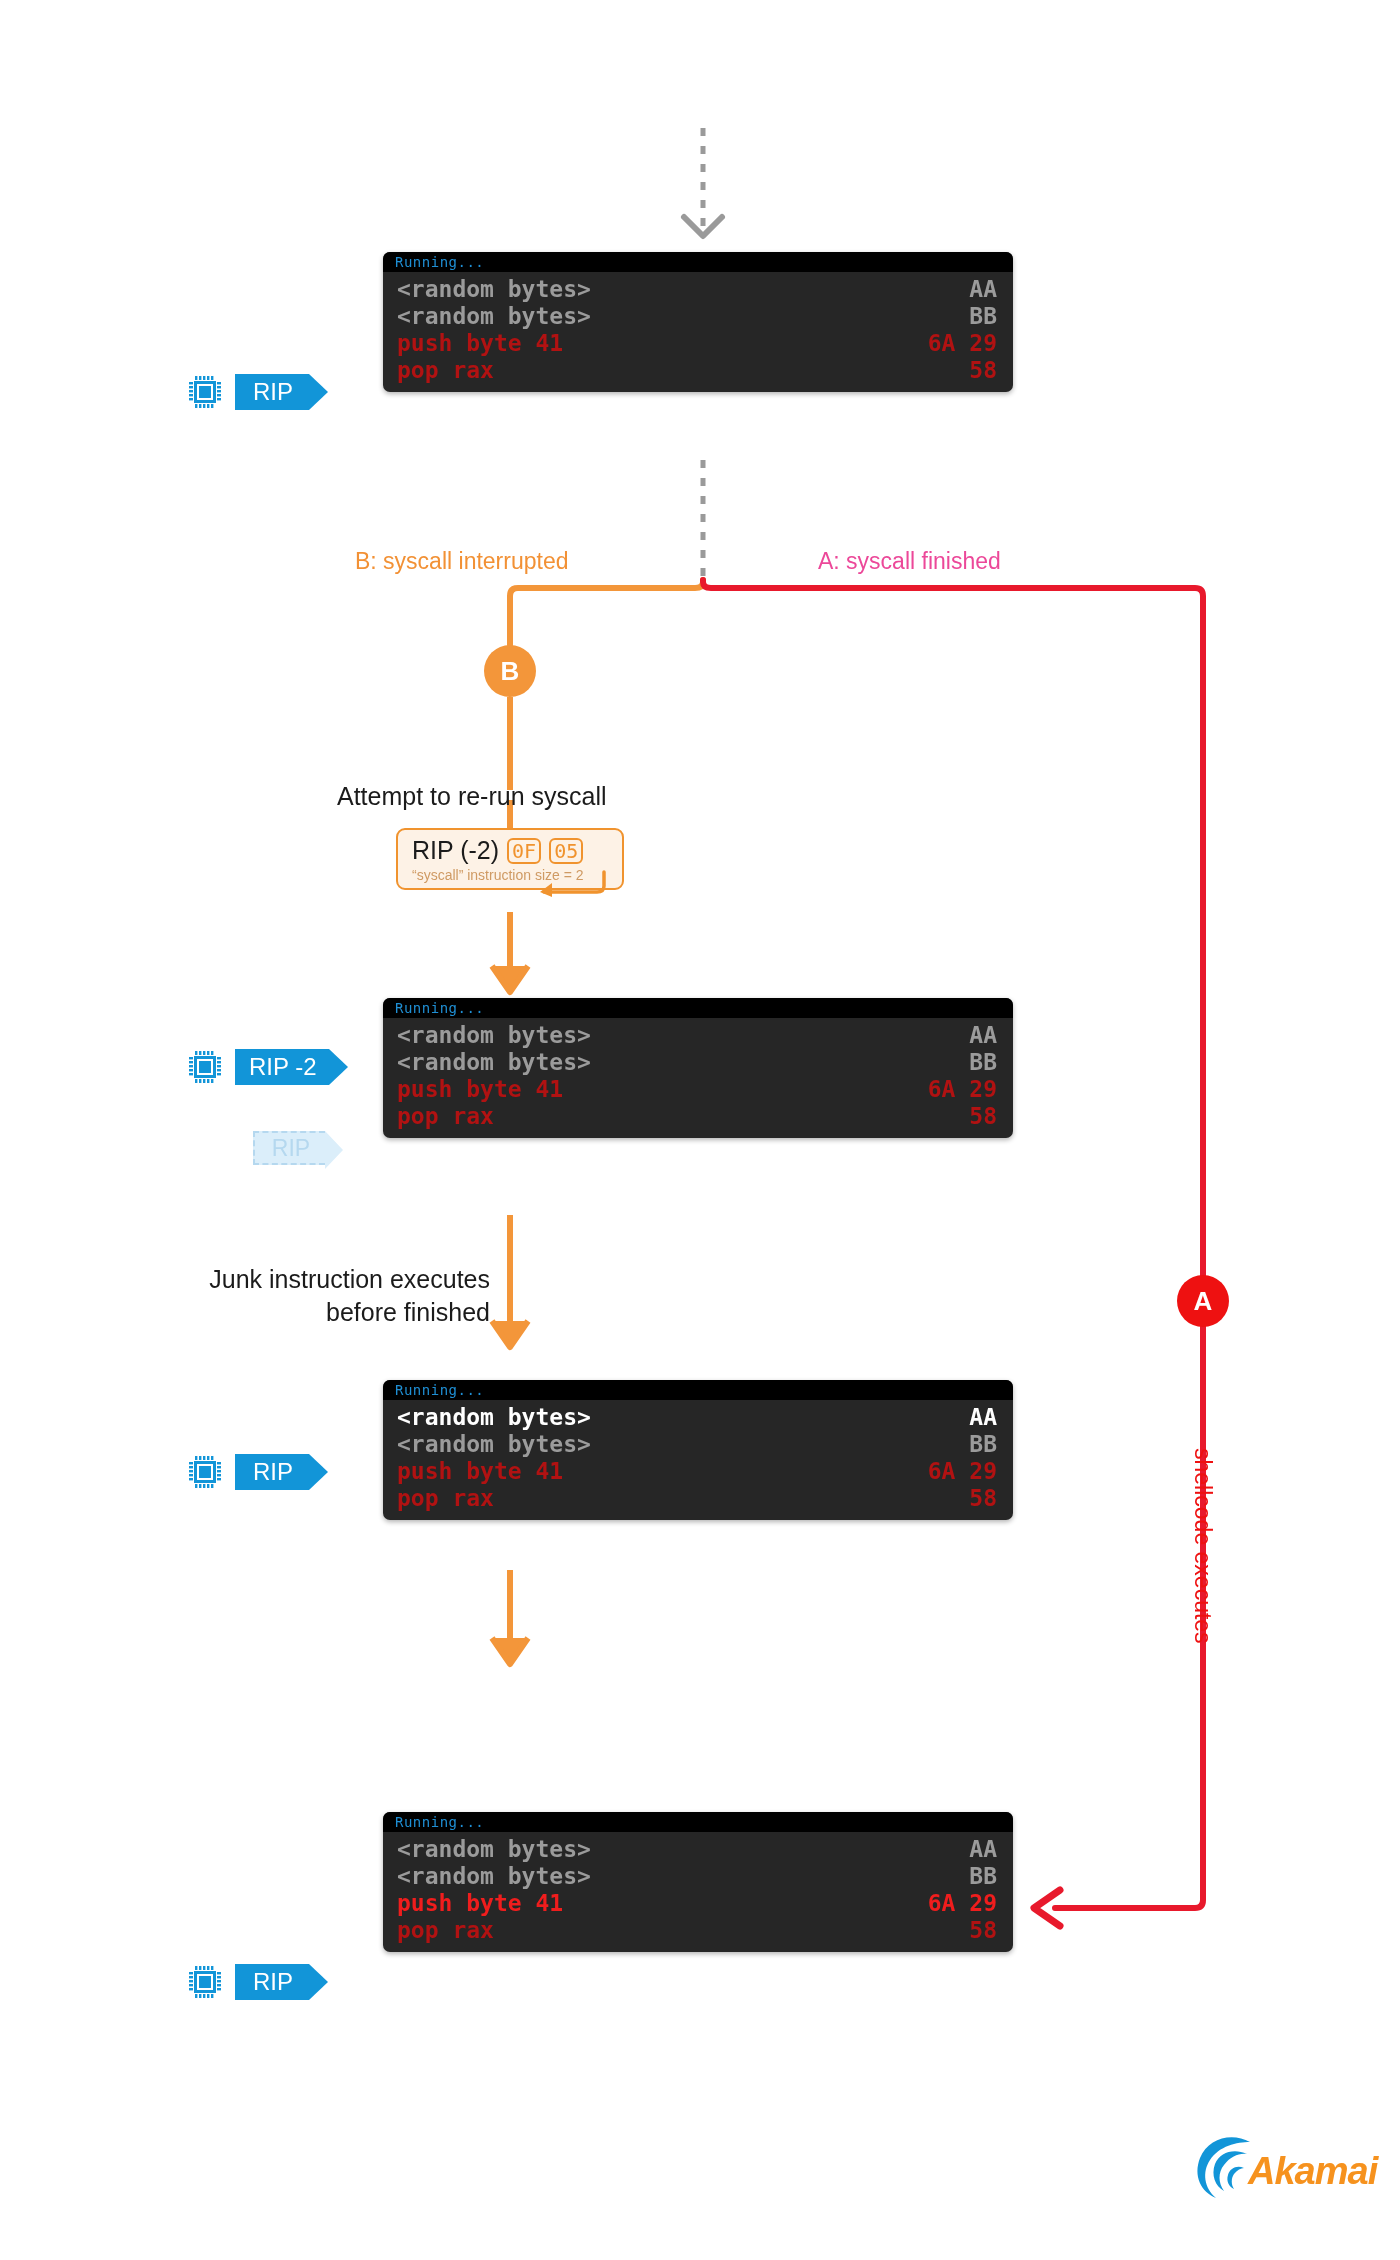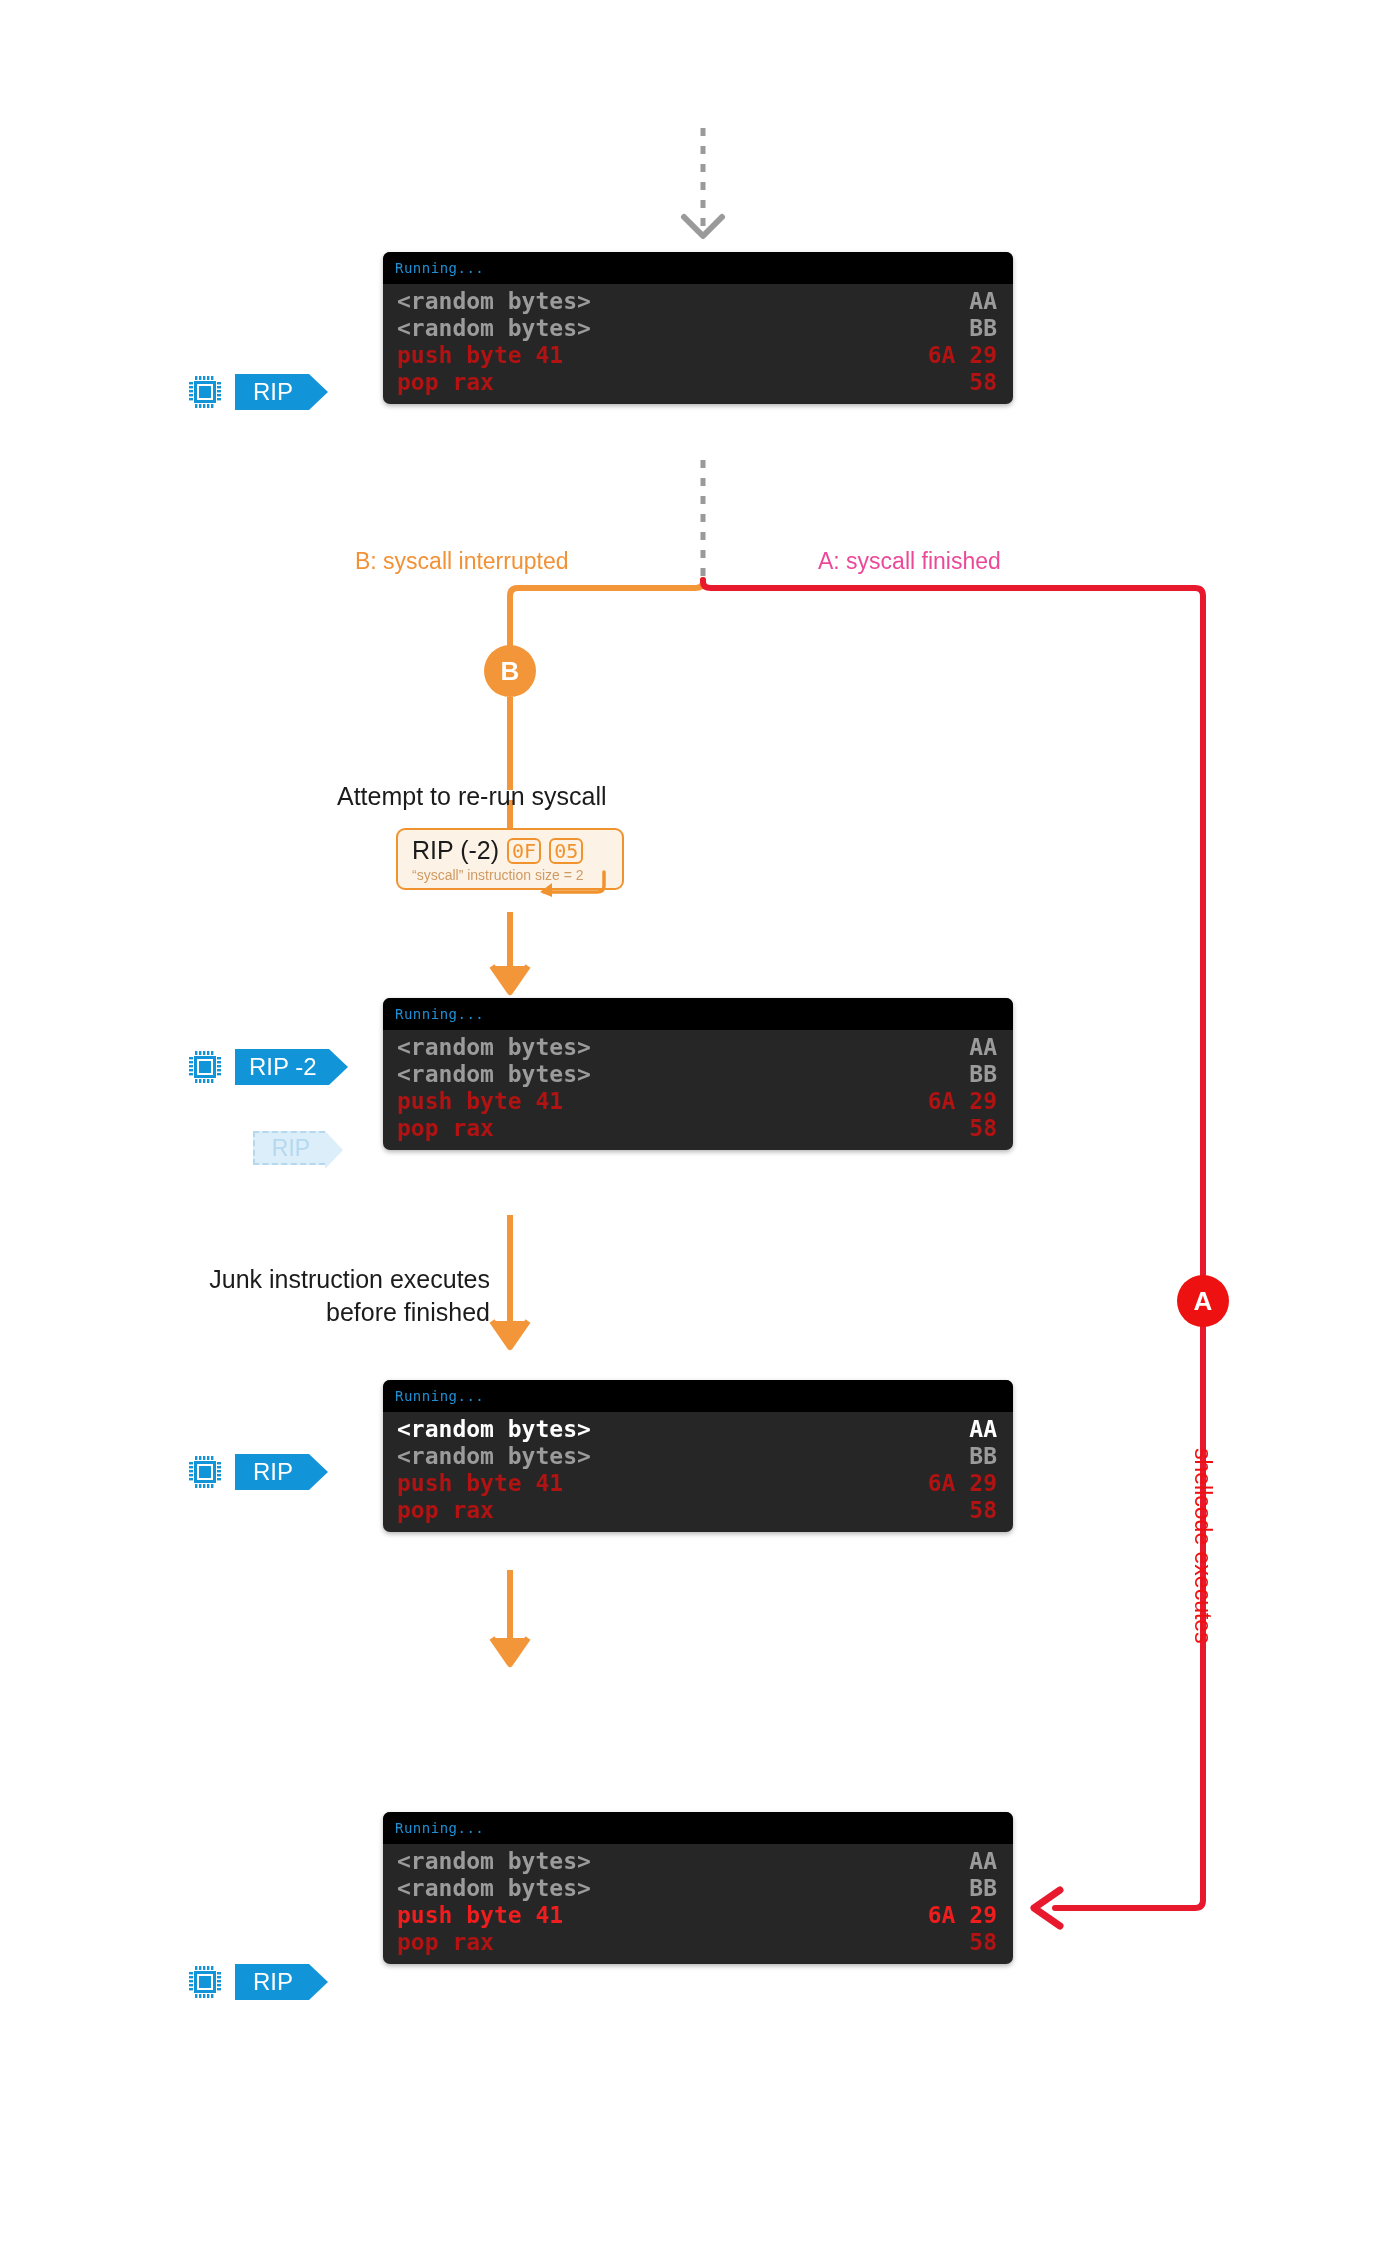--- a/index.html
+++ b/index.html
@@ -16,21 +16,21 @@
   
   .terminal {
     position:absolute;
     width:630px;
     background:#262626;
     border-radius:7px;
     overflow:hidden;
     box-shadow:0 2px 5px rgba(0,0,0,.30);
   }
   .term-bar {
-    height:32px;
+    height:20px;
     background:#000000;
     display:flex;
     align-items:center;
     padding-left:12px;
   }
   .term-bar span {
     font-family:"DejaVu Sans Mono", monospace;
     font-size:14px;
     color:#1f8fd4;
     letter-spacing:.5px;
@@ -477,14 +477,22 @@
         <rect x="29" y="7" width="4" height="2.4"></rect>
           <rect x="29" y="11" width="4" height="2.4"></rect>
         <rect x="29" y="15" width="4" height="2.4"></rect>
           <rect x="29" y="19" width="4" height="2.4"></rect>
         <rect x="29" y="23" width="4" height="2.4"></rect>
       </g>
     </svg>
     <div class="riparrow">RIP</div>
   </div>
 
+  <div class="logo" style="left:1192px; top:2128px; width:180px; height:76px;">
+    <svg width="70" height="72" viewBox="0 0 70 72">
+      <path d="M58 14 C40 4 16 10 8 30 C1 48 9 64 24 70 C12 60 10 44 18 32 C27 18 45 14 58 14 Z" fill="#1295d8"></path>
+      <path d="M55 26 C42 20 28 24 23 36 C19 47 23 58 32 63 C26 55 26 44 32 37 C39 28 47 25 55 26 Z" fill="#1295d8"></path>
+      <path d="M52 40 C45 37 38 40 36 47 C34 53 37 59 42 61 C39 57 39 50 42 46 C45 42 49 40 52 40 Z" fill="#1295d8"></path>
+    </svg>
+    <div class="logo-text">Akamai</div>
+  </div>
 
 </div>
 
 </body></html>

